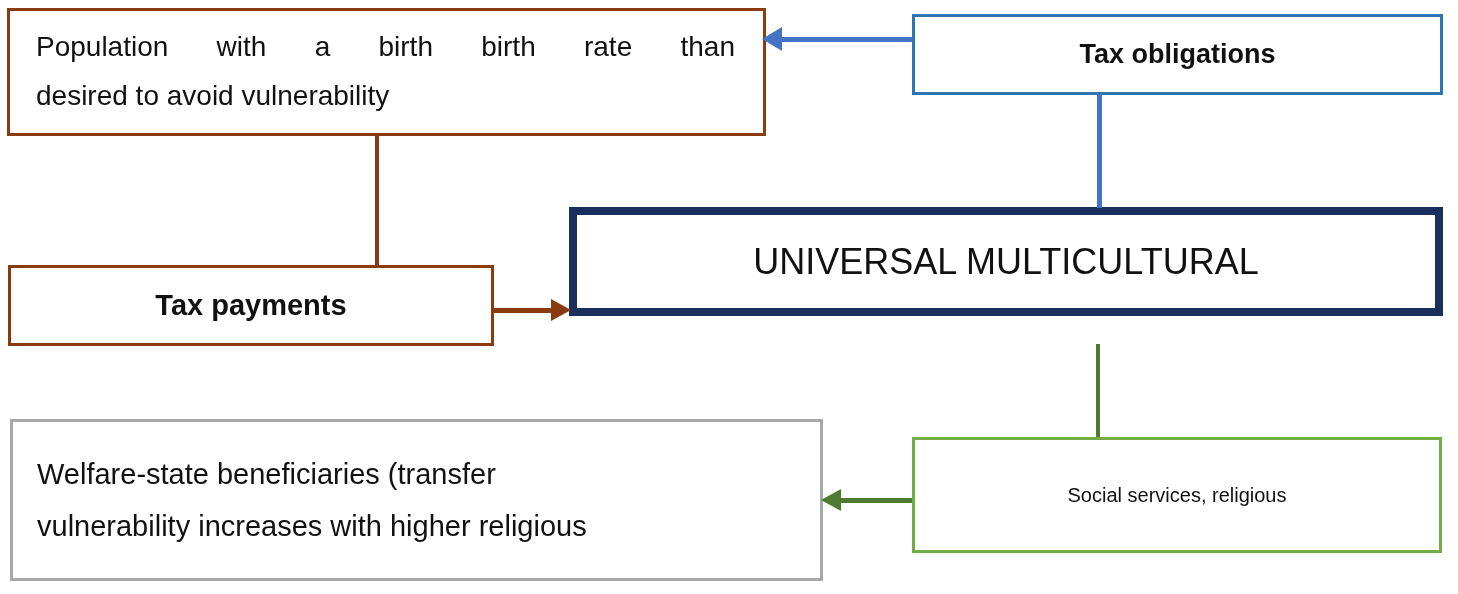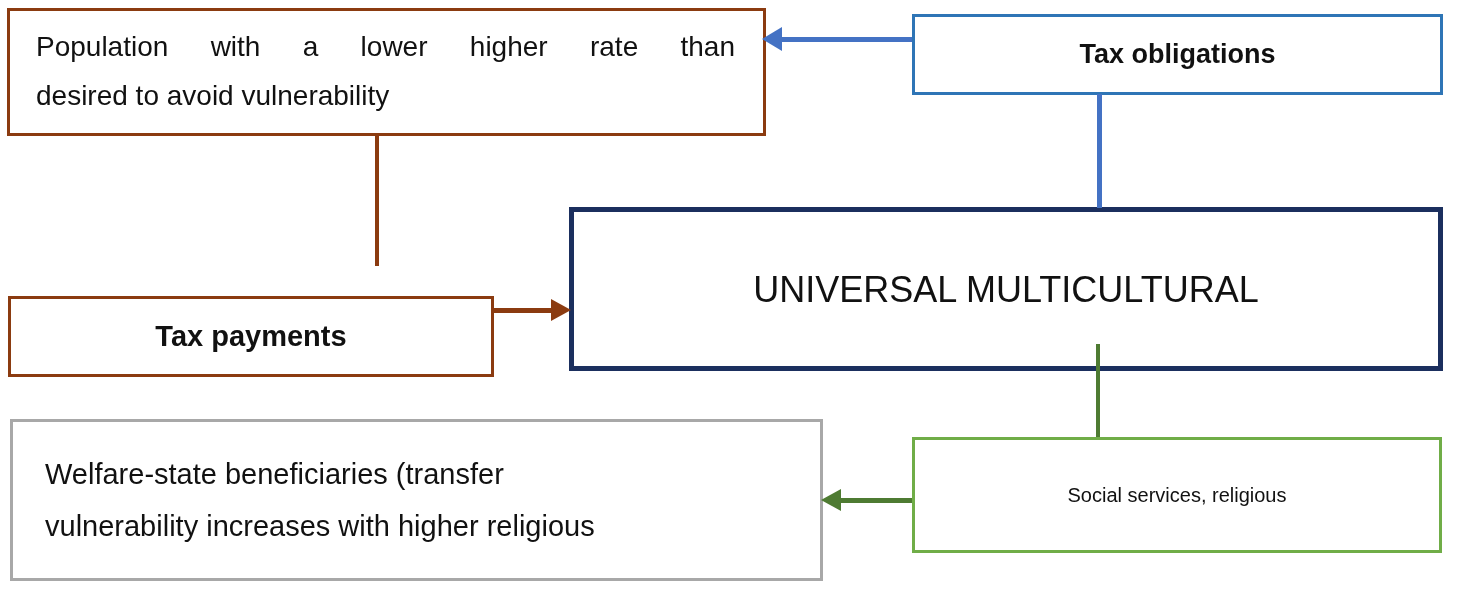--- a/index.html
+++ b/index.html
@@ -32,37 +32,37 @@
     text-align: justify;
     text-align-last: justify;
   }
   .box-tax-obligations {
     left: 912px; top: 14px; width: 531px; height: 81px;
     border: 3px solid #2E75B6;
     display: flex; align-items: center; justify-content: center;
     font-weight: bold; font-size: 27px;
   }
   .box-welfare {
-    left: 569px; top: 207px; width: 874px; height: 164px;
-    border: 5px solid #a21caf;
+    left: 569px; top: 207px; width: 874px; height: 109px;
+    border: 8px solid #a21caf;
     display: flex; flex-direction: column; align-items: center; justify-content: center;
     font-size: 36px; line-height: 53px; letter-spacing: 0px;
     text-align: center;
   }
   .box-tax-payments {
     left: 8px; top: 265px; width: 486px; height: 81px;
     border: 3px solid #8B3B10;
     display: flex; align-items: center; justify-content: center;
-    font-weight: bold; font-size: 29px; margin-top: 31px;
+    font-weight: bold; font-size: 29px;
   }
   .box-beneficiaries {
     left: 10px; top: 419px; width: 813px; height: 162px;
     border: 3px solid #A8A8A8;
     display: flex; flex-direction: column; justify-content: center;
-    padding-left: 32px; padding-right: 10px;
+    padding-left: 24px; padding-right: 10px;
     font-size: 29px; line-height: 52px;
   }
   .box-social-services {
     left: 912px; top: 437px; width: 530px; height: 116px;
     border: 3px solid #70AD47;
     display: flex; flex-direction: column; align-items: center; justify-content: center;
     font-size: 20px; line-height: 45px;
     text-align: center;
   }
   
@@ -97,21 +97,21 @@
     border-bottom: 11px solid transparent;
     border-right-width: 20px; border-right-style: solid;
   }
 </style>
 </head>
 <body>
 
 <div class="canvas">
 
   <div class="box box-population" style="border-color: rgb(139, 59, 16);">
-    <div class="line-justify">Population with a lower higher rate than</div>
+    <div class="line-justify">Population with a birth birth rate than</div>
     <div>desired to avoid vulnerability</div>
   </div>
 
   <div class="box box-tax-obligations" style="border-color: rgb(46, 117, 182);">
     <div>Tax obligations</div>
   </div>
 
   <div class="box box-welfare" style="border-color: rgb(27, 47, 94);">
     <div>UNIVERSAL MULTICULTURAL</div>
   </div>

